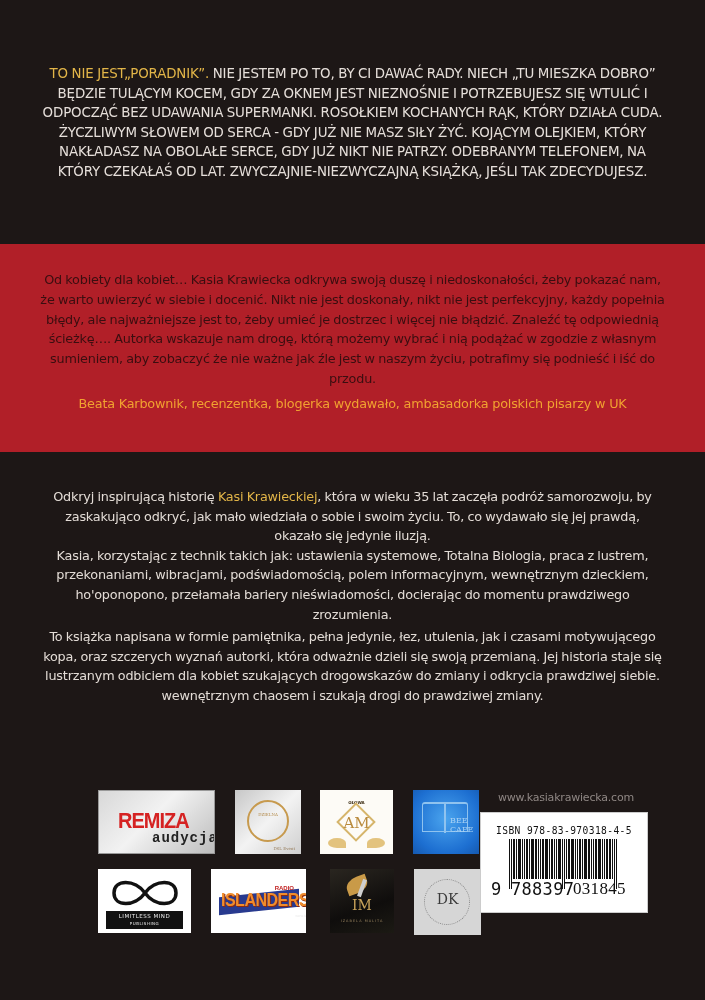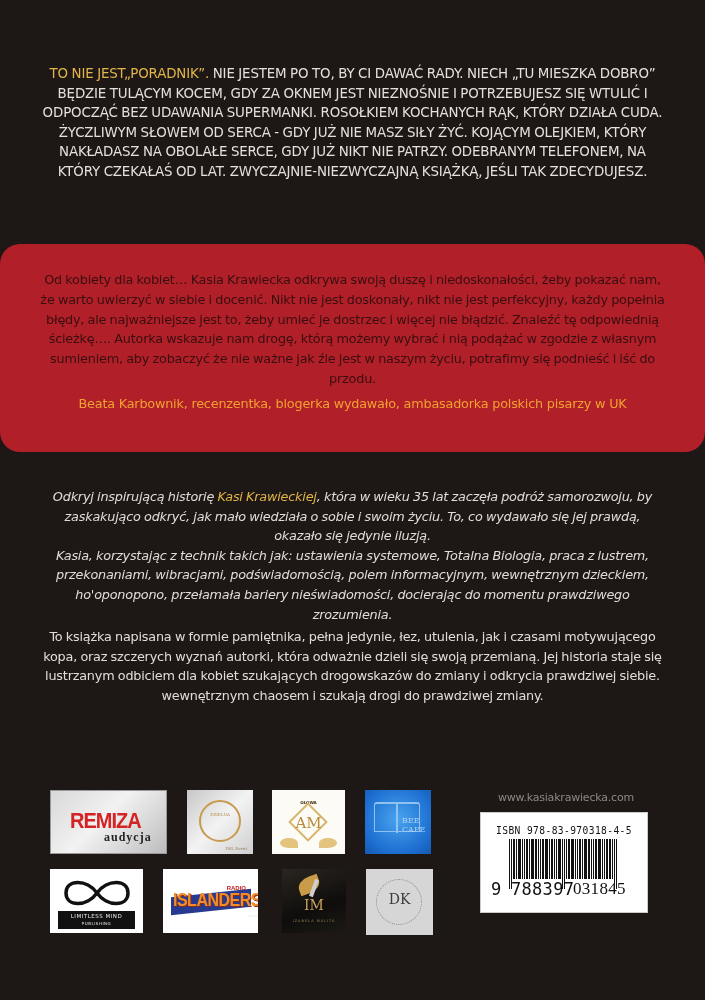--- a/index.html
+++ b/index.html
@@ -9,49 +9,48 @@
   .intro {
     position: absolute; left: 40px; top: 64px; width: 625px;
     color: #e6dfda; font-size: 13.4px; line-height: 19.6px; text-align: center;
     letter-spacing: -0.15px; word-spacing: -0.5px;
   }
   .intro .hl { color: #e2b548; }
 
   .band {
     position: absolute; left: 0; top: 244px; width: 705px; height: 208px;
     background: #b11f28;
-    border-radius: 20px;
   }
   .band-text {
     position: absolute; left: 40px; top: 26px; width: 625px;
     color: #3a0e10; font-size: 12.8px; line-height: 19.8px; text-align: center;
     letter-spacing: -0.2px; word-spacing: -0.5px;
   }
   .band-cite {
     position: absolute; left: 60px; top: 150px; width: 585px;
     color: #f1a230; font-size: 12.8px; line-height: 19.6px; text-align: center;
     letter-spacing: -0.2px;
   }
 
   .body-text {
     position: absolute; left: 40px; width: 625px;
     color: #e3dcd6; font-size: 12.8px; line-height: 19.6px; text-align: center;
     letter-spacing: -0.2px; word-spacing: -0.5px;
   }
   .body-text .hl { color: #e2b548; }
-  .p1 { top: 487px; font-style: italic; }
+  .p1 { top: 487px; }
   .p2 { top: 627px; }
 
-  .logo { position: absolute; overflow: hidden; }
+  .logo { position: absolute; overflow: hidden; margin-left: 48px; }
   .remiza { left: 50px; top: 790px; width: 117px; height: 64px;
     background: linear-gradient(135deg, #d8d8d8, #f2f2f2 45%, #bdbdbd); border: 1px solid #999; }
   .remiza .r1 { position: absolute; left: 19px; top: 18px; font-family: "Liberation Sans", sans-serif;
     font-weight: bold; font-size: 20px; color: #d52222; letter-spacing: -1px; transform: scaleY(1.1); }
-  .remiza .r2 { position: absolute; left: 53px; top: 39px; font-family: Liberation Serif, serif;
-    font-weight: bold; font-size: 12px; color: #222; letter-spacing: 1px; }
+  .remiza .r2 { position: absolute; left: 53px; top: 39px; font-family: Liberation Mono, monospace;
+    font-weight: bold; font-size: 14px; color: #222; letter-spacing: 1px; }
 
   .circ { left: 187px; top: 790px; width: 66px; height: 64px;
     background: linear-gradient(135deg, #c7c7c7, #f3f3f3 50%, #cfcfcf); }
   .circ .ring { position: absolute; left: 12px; top: 10px; width: 42px; height: 42px; border-radius: 50%;
     border: 2px solid #c79a4e; }
   .circ .tx { position: absolute; left: 0; right: 0; top: 22px; text-align: center; font-size: 4px; color: #b38a4a; font-family: "DejaVu Serif", serif; }
   .circ .ft { position: absolute; right: 6px; bottom: 3px; font-size: 4px; color: #9a8060; font-family: "DejaVu Serif", serif; }
 
   .am { left: 272px; top: 790px; width: 73px; height: 64px; background: #fdfbf6; }
   .am .diamond { position: absolute; left: 22px; top: 18px; width: 28px; height: 28px;

